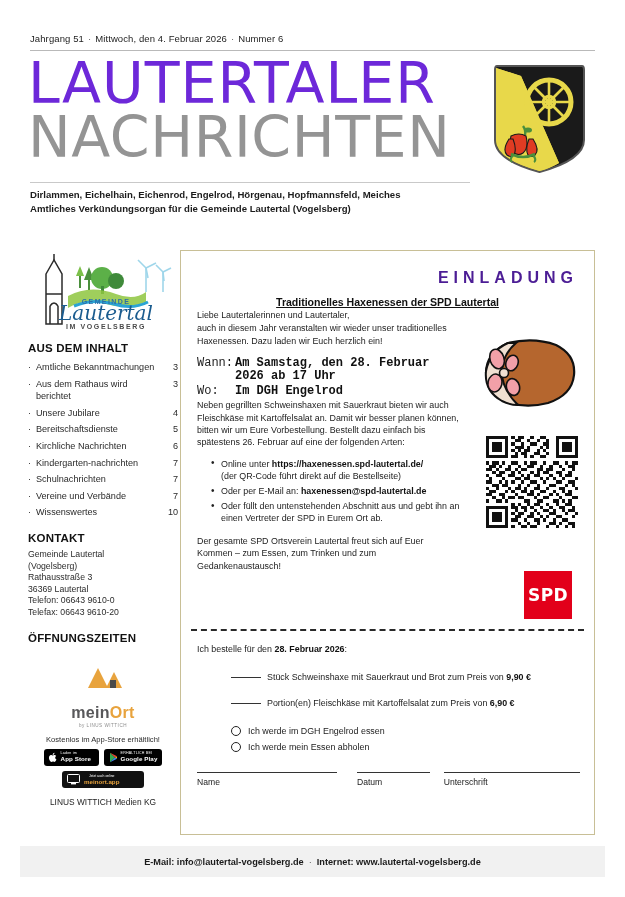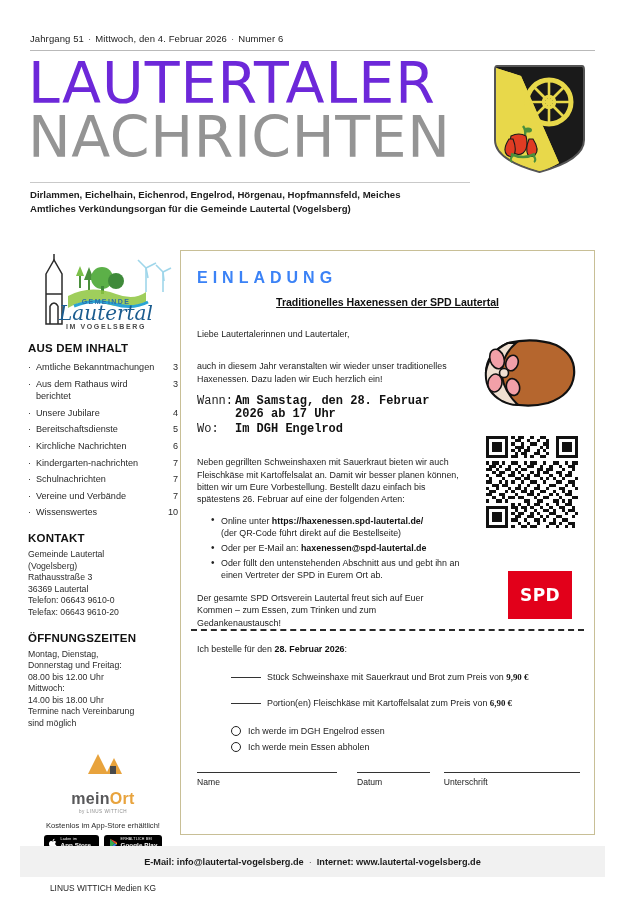--- a/index.html
+++ b/index.html
@@ -95,30 +95,30 @@
   .linus { font-size:8.4px; color:#1e1e1e; margin-top:9px; }
 
   
   .article {
     position:absolute; left:180px; top:250px; width:415px; height:585px;
     border:1px solid #c8bf96; background:#fff;
   }
   .art-inner { padding:14px 16px 0 16px; position:relative; height:100%; }
 
   .einladung {
-    text-align:left; font-size:16px; font-weight:bold; letter-spacing:5px;
-    color:#3b82f6; margin-top:4px;
+    text-align:right; font-size:16px; font-weight:bold; letter-spacing:5px;
+    color:#4c1d95; margin-top:4px;
   }
   .subhead {
     text-align:center; font-size:10.6px; font-weight:bold; color:#111;
     text-decoration:underline; margin-top:9px; letter-spacing:-.05px;
   }
 
   .body-col { width:252px; }
-  .p { font-size:8.9px; line-height:12.4px; color:#222; margin-top:20px; }
+  .p { font-size:8.9px; line-height:12.4px; color:#222; margin-top:1px; }
 
   .kv { display:flex; font-size:12px; line-height:13px; margin-top:2px;font-family:Liberation Mono, monospace; }
   .kv .k { width:38px; flex:0 0 38px; color:#222; }
   .kv .v { font-weight:bold; color:#111; }
   .kv-first { margin-top:10px; }
 
   .bullets { list-style:none; margin-top:9px; padding-left:14px; width:270px; }
   .bullets li {
     position:relative; font-size:8.9px; line-height:12.4px; color:#222;
     margin-bottom:2.5px; padding-left:10px;
@@ -131,21 +131,21 @@
   .closing { font-size:8.9px; line-height:12.4px; color:#222; margin-top:10px; width:260px; }
 
   
   .ham { position:absolute; right:14px; top:84px; width:104px; height:77px; }
   .ham svg { display:block; width:100%; height:100%; }
   
   .qr { position:absolute; right:16px; top:185px; width:92px; height:92px; }
   .qr svg { display:block; width:100%; height:100%; }
   
   .spd {
-    position:absolute; right:22px; top:320px; width:64px; height:48px;
+    position:absolute; right:22px; top:320px; width:48px; height:48px;
     background:#e2001a; display:flex; align-items:center; justify-content:center;
   }
   .spd span {
     color:#fff; font-weight:bold; font-size:17px; letter-spacing:.4px;
     font-family:"DejaVu Sans", sans-serif;
   }
 
   .dashed {
     position:absolute; left:10px; right:10px; top:378px;
     border-top:2px dashed #2a2a2a; height:0;
@@ -153,21 +153,21 @@
 
   
   .form { position:absolute; left:16px; right:14px; top:392px; }
   .f-line { font-size:8.9px; line-height:12.5px; color:#222; }
   .f-line b { color:#111; }
   .f-item { font-size:8.9px; color:#222; margin-top:13px; padding-left:34px; }
   .f-item .blank {
     display:inline-block; width:30px; border-bottom:1px solid #333;
     margin-right:6px; vertical-align:2px; height:9px;
   }
-  .f-item b { color:#111;font-family:Liberation Serif, serif; }
+  .f-item b { color:#111; }
 
   .radios { margin-top:18px; padding-left:34px; }
   .radio-row { display:flex; align-items:center; gap:7px; margin-bottom:6px; }
   .radio {
     width:10px; height:10px; border:1.6px solid #222; border-radius:50%;
     flex:0 0 10px; background:#fff;
   }
   .radio-row span { font-size:8.9px; color:#222; }
 
   .sig { position:absolute; left:16px; right:14px; top:521px; display:flex; }
@@ -330,29 +330,20 @@
     <div class="sb-body">
       <div>Gemeinde Lautertal</div>
       <div>(Vogelsberg)</div>
       <div>Rathausstraße 3</div>
       <div>36369 Lautertal</div>
       <div>Telefon: 06643 9610-0</div>
       <div>Telefax: 06643 9610-20</div>
     </div>
 
     <div class="sb-h2">ÖFFNUNGSZEITEN</div>
-    <div class="sb-body">
-      <div>Montag, Dienstag,</div>
-      <div>Donnerstag und Freitag:</div>
-      <div>08.00 bis 12.00 Uhr</div>
-      <div>Mittwoch:</div>
-      <div>14.00 bis 18.00 Uhr</div>
-      <div>Termine nach Vereinbarung</div>
-      <div>sind möglich</div>
-    </div>
 
     <div class="meinort">
       <div class="mo-mark">
         <svg viewBox="0 0 150 34" height="34" width="150">
           <path d="M60 30 L70 10 L80 30 Z" fill="#e8a33d"></path>
           <path d="M78 30 L86 14 L94 30 Z" fill="#e8a33d"></path>
           <path d="M82 22 L88 22 L88 30 L82 30 Z" fill="#4a4a4a"></path>
         </svg>
       </div>
       <div class="mo-word"><span>mein</span><b>Ort</b></div>

